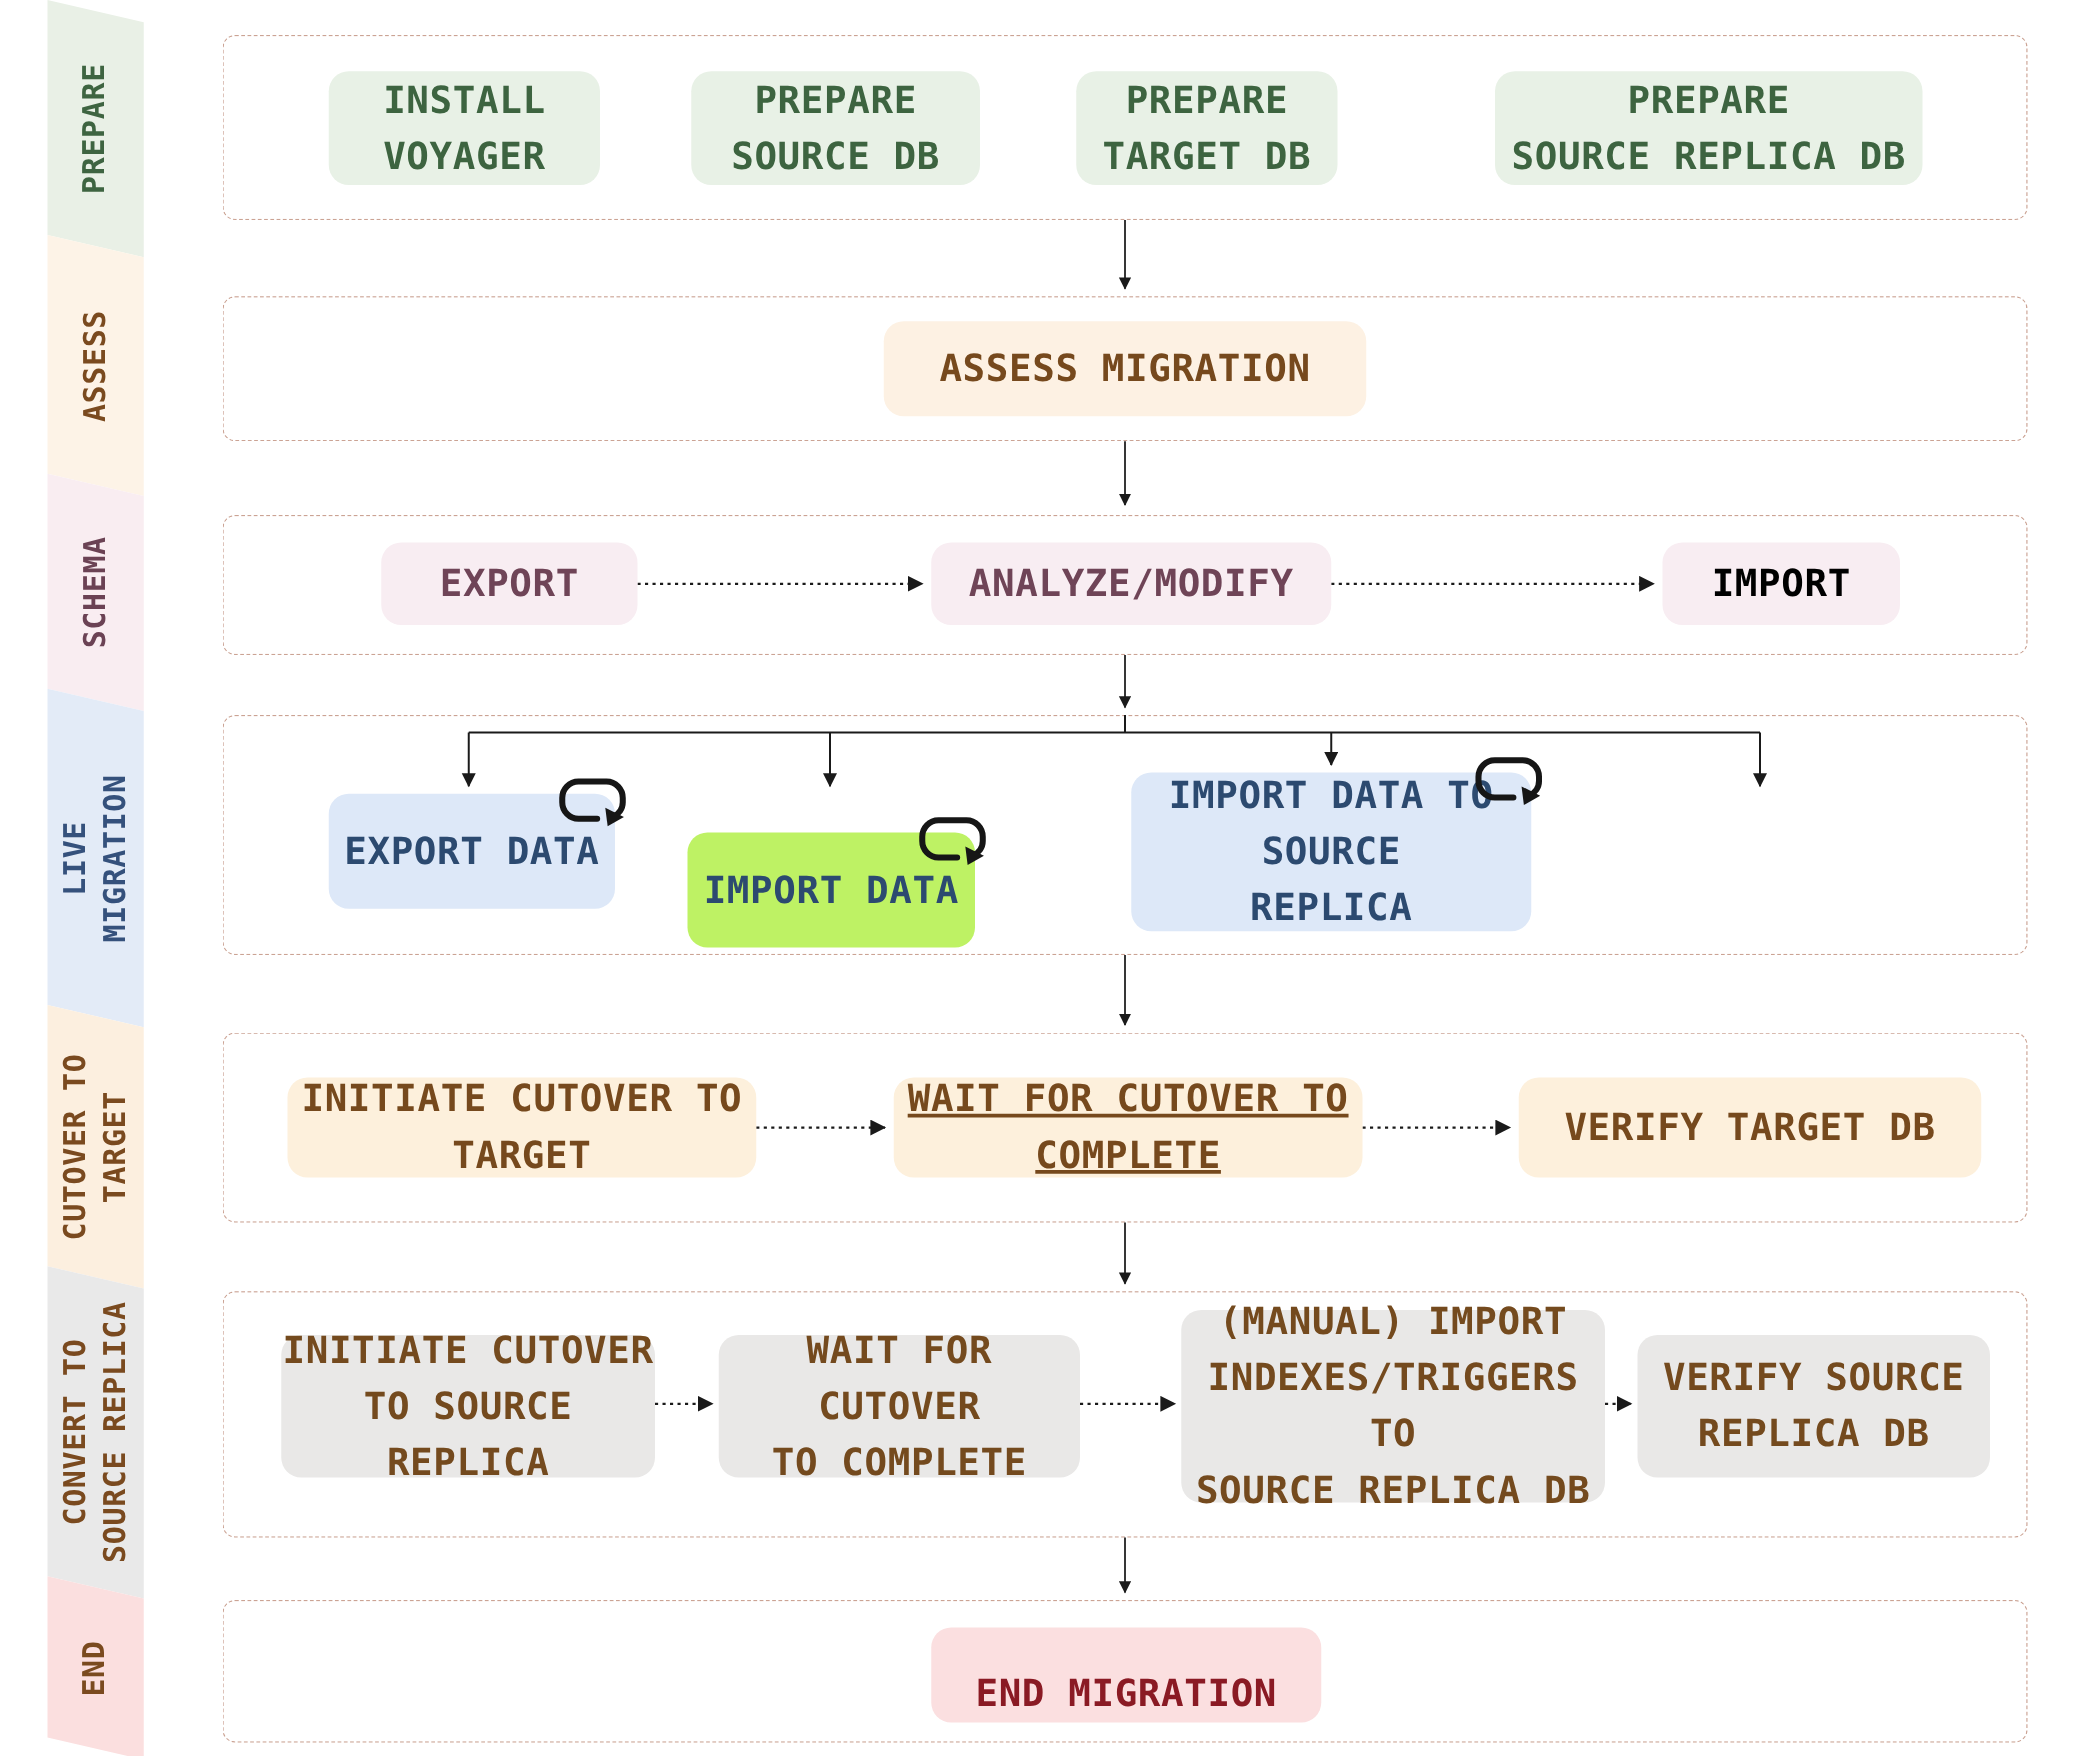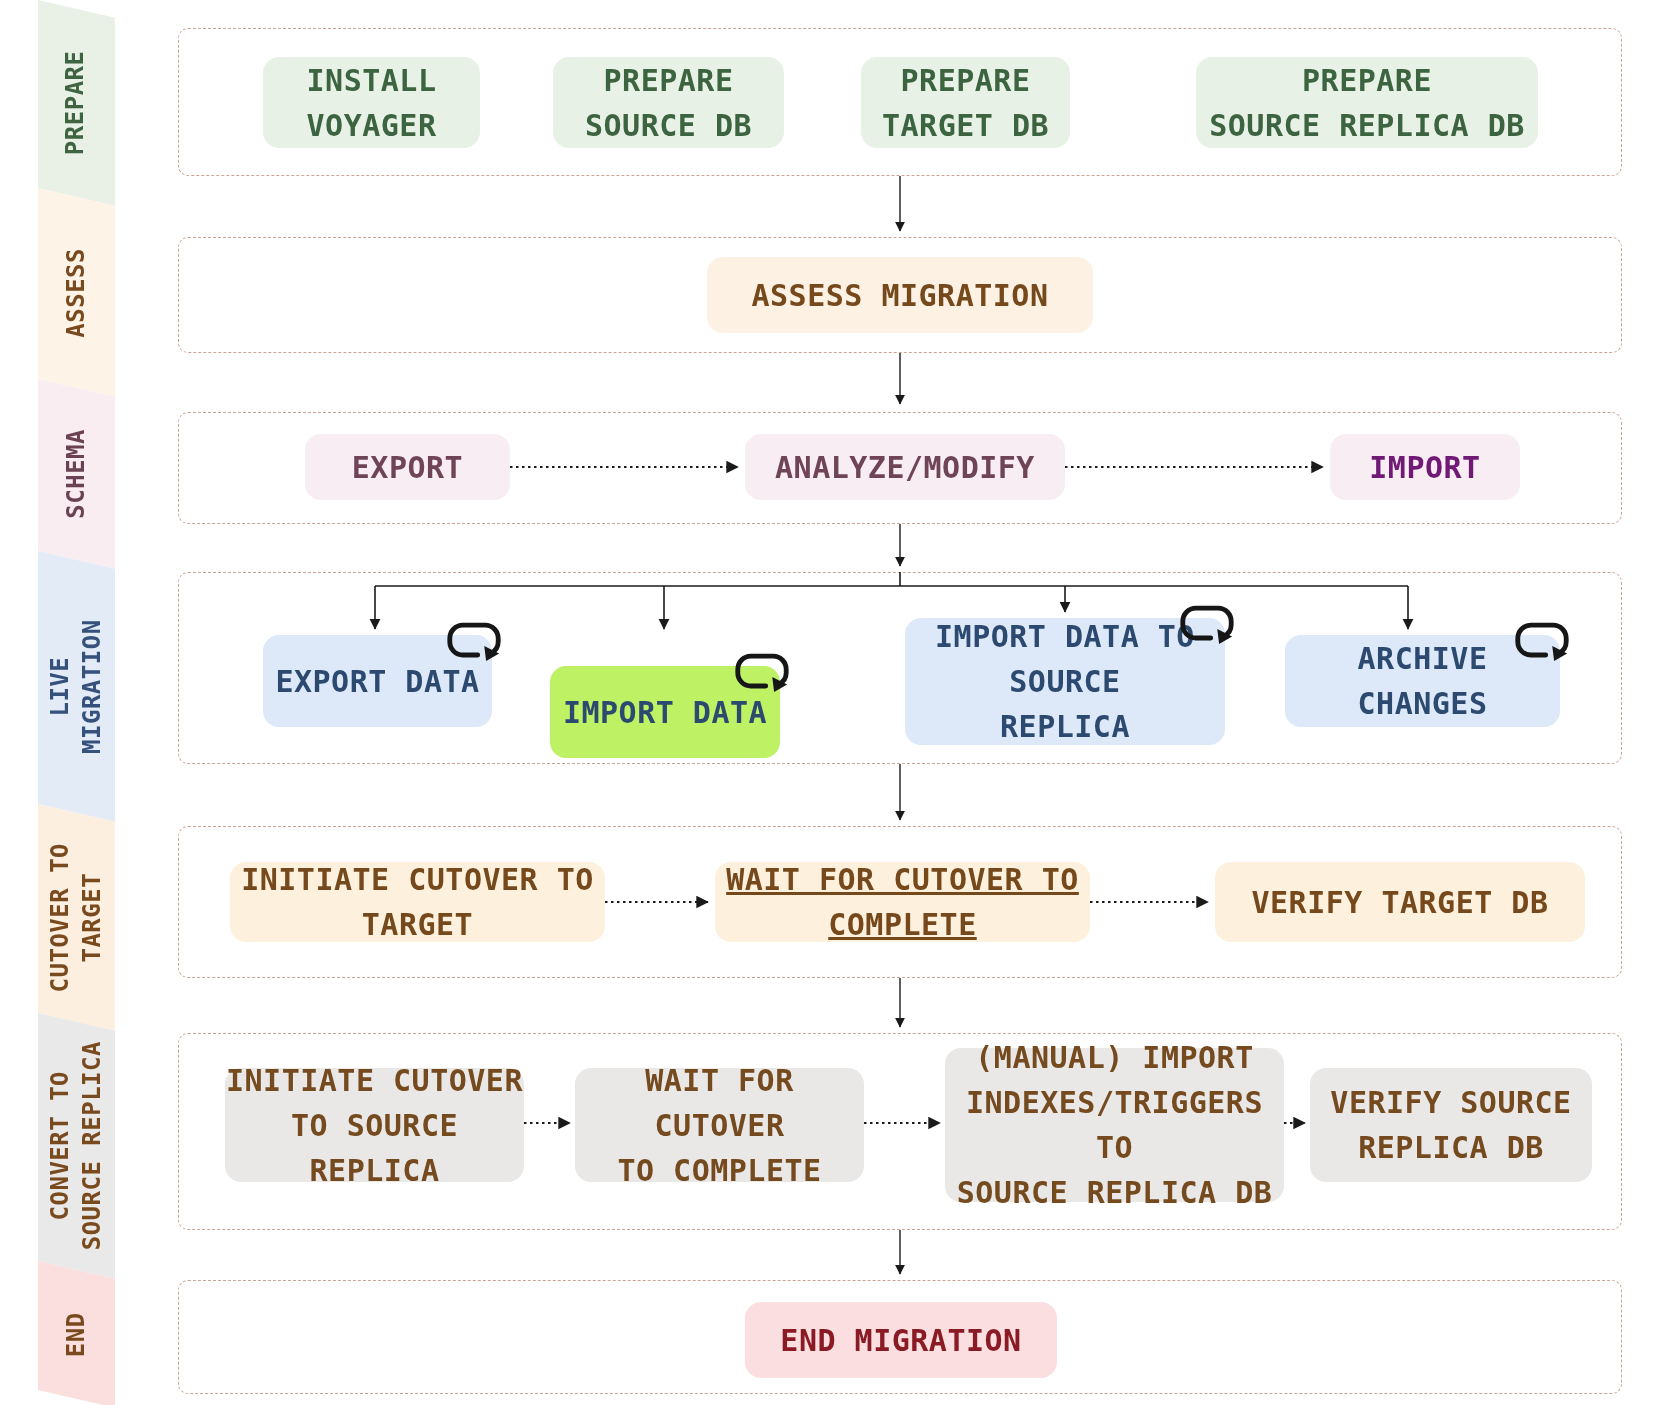--- a/index.html
+++ b/index.html
@@ -148,46 +148,42 @@
 VOYAGER</span></div>
     <div class="step" style="left: 553px; top: 57px; width: 231px; height: 91px; background: rgb(232, 241, 230); color: rgb(61, 100, 64);"><span>PREPARE
 SOURCE DB</span></div>
     <div class="step" style="left: 861px; top: 57px; width: 209px; height: 91px; background: rgb(232, 241, 230); color: rgb(61, 100, 64);"><span>PREPARE
 TARGET DB</span></div>
     <div class="step" style="left: 1196px; top: 57px; width: 342px; height: 91px; background: rgb(232, 241, 230); color: rgb(61, 100, 64);"><span>PREPARE
 SOURCE REPLICA DB</span></div>
     <div class="step" style="left: 707px; top: 257px; width: 386px; height: 76px; background: rgb(253, 241, 227); color: rgb(118, 73, 29); text-align: center;"><span>ASSESS MIGRATION</span></div>
     <div class="step" style="left: 305px; top: 434px; width: 205px; height: 66px; background: rgb(248, 237, 242); color: rgb(111, 68, 87); align-items: center;"><span>EXPORT</span></div>
     <div class="step" style="left: 745px; top: 434px; width: 320px; height: 66px; background: rgb(248, 237, 242); color: rgb(111, 68, 87);"><span>ANALYZE/MODIFY</span></div>
-    <div class="step" style="left: 1330px; top: 434px; width: 190px; height: 66px; background: rgb(248, 237, 242); color: #701a75;"><span>IMPORT</span></div>
+    <div class="step" style="left: 1330px; top: 434px; width: 190px; height: 66px; background: rgb(248, 237, 242); color: #000000;"><span>IMPORT</span></div>
     <div class="step" style="left: 263px; top: 635px; width: 229px; height: 92px; background: rgb(221, 232, 248); color: rgb(44, 74, 112);"><span>EXPORT DATA</span><div class="loop-icon"><svg width="54" height="44" viewBox="0 0 58 46">
           <path d="M33 38 H17 C9.2 38 3 31.6 3 23.8 V20.2 C3 12.4 9.2 6 17 6 H41 C48.8 6 55 12.4 55 20.2 V23.8 C55 29.4 51.5 34.2 46.5 36.4" fill="none" stroke="#161616" stroke-width="5.2" stroke-linecap="round"></path>
           <path d="M40 28.5 L56 36.5 L42 44.5 Z" fill="#161616"></path>
         </svg></div></div>
     <div class="step" style="left: 550px; top: 666px; width: 230px; height: 92px; background: #bef264; color: rgb(44, 74, 112);"><span>IMPORT DATA</span><div class="loop-icon"><svg width="54" height="44" viewBox="0 0 58 46">
           <path d="M33 38 H17 C9.2 38 3 31.6 3 23.8 V20.2 C3 12.4 9.2 6 17 6 H41 C48.8 6 55 12.4 55 20.2 V23.8 C55 29.4 51.5 34.2 46.5 36.4" fill="none" stroke="#161616" stroke-width="5.2" stroke-linecap="round"></path>
           <path d="M40 28.5 L56 36.5 L42 44.5 Z" fill="#161616"></path>
         </svg></div></div>
     <div class="step" style="left: 905px; top: 618px; width: 320px; height: 127px; background: rgb(221, 232, 248); color: rgb(44, 74, 112);"><span>IMPORT DATA TO SOURCE
 REPLICA</span><div class="loop-icon"><svg width="54" height="44" viewBox="0 0 58 46">
-          <path d="M33 38 H17 C9.2 38 3 31.6 3 23.8 V20.2 C3 12.4 9.2 6 17 6 H41 C48.8 6 55 12.4 55 20.2 V23.8 C55 29.4 51.5 34.2 46.5 36.4" fill="none" stroke="#161616" stroke-width="5.2" stroke-linecap="round"></path>
-          <path d="M40 28.5 L56 36.5 L42 44.5 Z" fill="#161616"></path>
-        </svg></div></div>
-    <div class="step" style="left: 1285px; top: 635px; width: 275px; height: 92px; background: rgb(221, 232, 248); color: rgb(44, 74, 112);"><span>ARCHIVE CHANGES</span><div class="loop-icon"><svg width="54" height="44" viewBox="0 0 58 46">
           <path d="M33 38 H17 C9.2 38 3 31.6 3 23.8 V20.2 C3 12.4 9.2 6 17 6 H41 C48.8 6 55 12.4 55 20.2 V23.8 C55 29.4 51.5 34.2 46.5 36.4" fill="none" stroke="#161616" stroke-width="5.2" stroke-linecap="round"></path>
           <path d="M40 28.5 L56 36.5 L42 44.5 Z" fill="#161616"></path>
         </svg></div></div>
     <div class="step" style="left: 230px; top: 862px; width: 375px; height: 80px; background: rgb(253, 240, 220); color: rgb(118, 73, 29);"><span>INITIATE CUTOVER TO
 TARGET</span></div>
     <div class="step" style="left: 715px; top: 862px; width: 375px; height: 80px; background: rgb(253, 240, 220); color: rgb(118, 73, 29); text-decoration: underline;"><span>WAIT FOR CUTOVER TO
 COMPLETE</span></div>
     <div class="step" style="left: 1215px; top: 862px; width: 370px; height: 80px; background: rgb(253, 240, 220); color: rgb(118, 73, 29);"><span>VERIFY TARGET DB</span></div>
     <div class="step" style="left: 225px; top: 1068px; width: 299px; height: 114px; background: rgb(233, 232, 231); color: rgb(116, 74, 30);"><span>INITIATE CUTOVER
 TO SOURCE REPLICA</span></div>
     <div class="step" style="left: 575px; top: 1068px; width: 289px; height: 114px; background: rgb(233, 232, 231); color: rgb(116, 74, 30);"><span>WAIT FOR CUTOVER
 TO COMPLETE</span></div>
     <div class="step" style="left: 945px; top: 1048px; width: 339px; height: 154px; background: rgb(233, 232, 231); color: rgb(116, 74, 30);"><span>(MANUAL) IMPORT
 INDEXES/TRIGGERS TO
 SOURCE REPLICA DB</span></div>
     <div class="step" style="left: 1310px; top: 1068px; width: 282px; height: 114px; background: rgb(233, 232, 231); color: rgb(116, 74, 30);"><span>VERIFY SOURCE
 REPLICA DB</span></div>
-    <div class="step" style="left: 745px; top: 1302px; width: 312px; height: 76px; background: rgb(251, 223, 224); color: rgb(138, 26, 36);"><span>END MIGRATION</span></div>
+    <div class="step" style="left: 745px; top: 1302px; width: 312px; height: 76px; background: rgb(251, 223, 224); color: rgb(138, 26, 36); align-items: flex-end;"><span>END MIGRATION</span></div>
   </div>
 
 </body></html>

